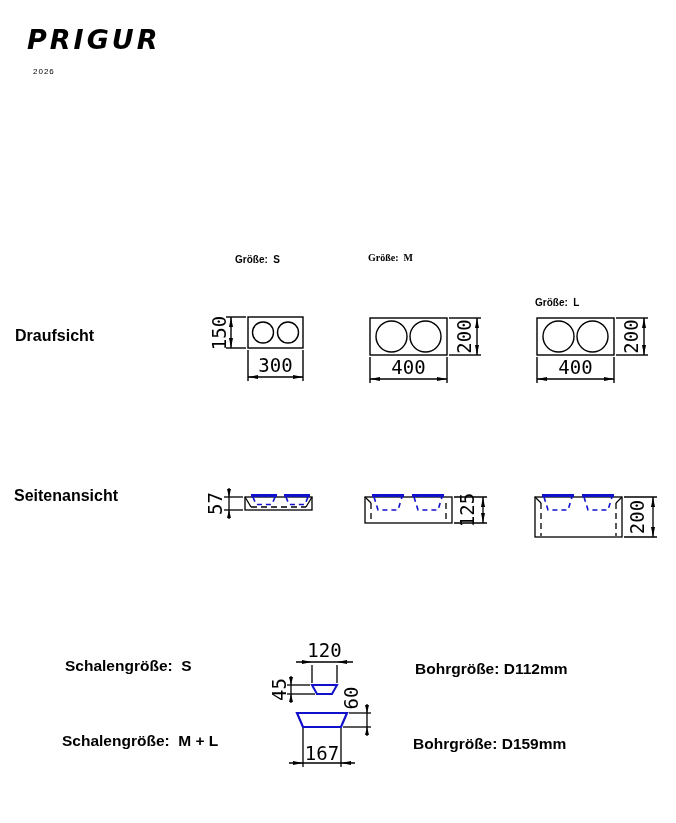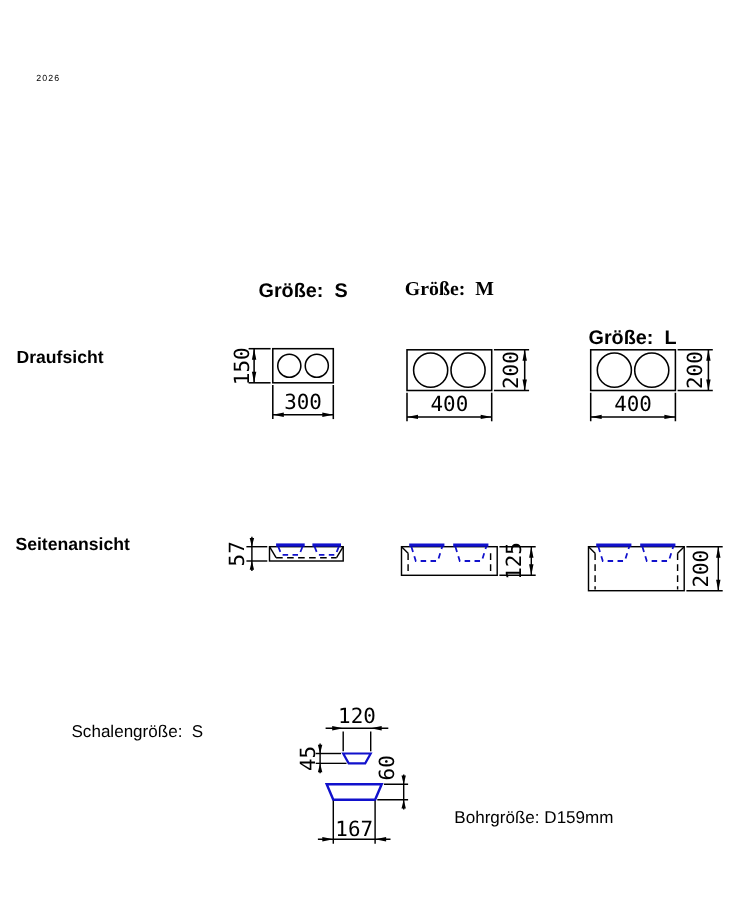--- a/index.html
+++ b/index.html
@@ -1,41 +1,44 @@
 <!DOCTYPE html>
 <html><head>
 <meta charset="utf-8">
 <style>
   html,body{margin:0;padding:0;}
   body{width:676px;height:823px;background:#ffffff;font-family:"Liberation Sans",sans-serif;}
   .page{position:relative;width:676px;height:823px;background:#fff;overflow:hidden;}
   .abs{position:absolute;white-space:pre;}
   .logo{left:27px;top:24px;font-family:"DejaVu Sans",sans-serif;font-weight:bold;font-style:italic;font-size:27px;letter-spacing:3px;color:#000;}
   .logo-year{left:33px;top:67px;font-weight:normal;font-size:8px;letter-spacing:1px;color:#000;}
-  .hdr{font-weight:bold;font-size:18px;color:#000;}
+  .hdr{font-weight:bold;font-size:10px;color:#000;}
   .rowlab{font-weight:bold;font-size:16px;color:#000;}
-  .botlab{font-weight:normal;font-size:15.5px;color:#000;}
+  .botlab{font-weight:bold;font-size:15.5px;color:#000;}
   svg{position:absolute;left:0;top:0;}
   svg text{font-family:"DejaVu Sans Mono",monospace;font-size:19px;fill:#000;}
 </style>
 </head>
 <body>
 
 <div class="page">
 
+  <div class="abs logo">PRIGUR</div>
   <div class="abs logo-year">2026</div>
 
   <div class="abs hdr" style="left:235px;top:254px;">Größe:  S</div>
   <div class="abs hdr" style="left:368px;top:252px;font-family:Liberation Serif, serif;">Größe:  M</div>
   <div class="abs hdr" style="left:535px;top:252px;margin-top:45px;">Größe:  L</div>
 
-  <div class="abs rowlab" style="left:15px;top:317px;">Draufsicht</div>
+  <div class="abs rowlab" style="left:15px;top:327px;">Draufsicht</div>
   <div class="abs rowlab" style="left:14px;top:487px;">Seitenansicht</div>
 
   <div class="abs botlab" style="left:65px;top:657px;">Schalengröße:  S</div>
+  <div class="abs botlab" style="left:62px;top:732px;">Schalengröße:  M + L</div>
+  <div class="abs botlab" style="left:415px;top:660px;">Bohrgröße: D112mm</div>
   <div class="abs botlab" style="left:413px;top:735px;">Bohrgröße: D159mm</div>
 
   <svg width="676" height="823" viewBox="0 0 676 823">
 
     <g stroke="#000" stroke-width="1.4" fill="none">
       <rect x="248" y="317" width="55" height="31"></rect>
       <circle cx="263" cy="332.5" r="10.5"></circle>
       <circle cx="288" cy="332.5" r="10.5"></circle>
 
       <line x1="246" y1="317" x2="226" y2="317"></line>

